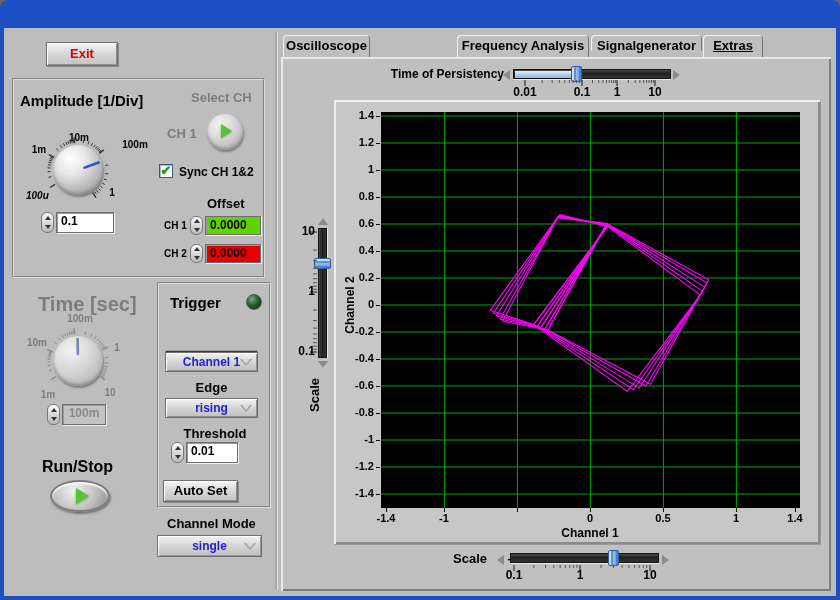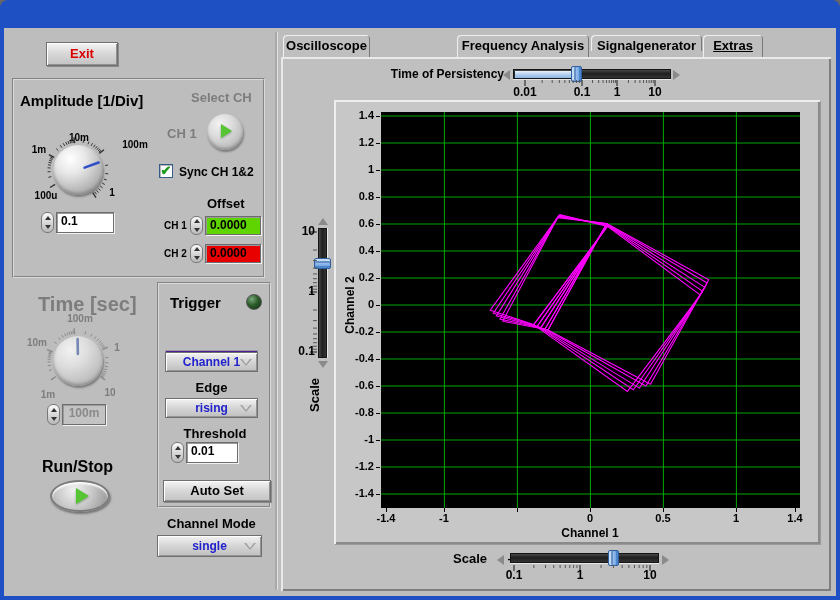--- a/index.html
+++ b/index.html
@@ -91,21 +91,21 @@
   <div class="client">
     <div class="divider" style="left:271px;top:4px;height:558px;"></div>
 
     <div class="btn" style="left:42px;top:14px;width:72px;height:24px;line-height:22px;font-size:13px;color:#dd0000;">Exit</div>
 
     <div class="panel" style="left:8px;top:50px;width:253px;height:200px;"></div>
     <div class="lbl" style="left:16px;top:64px;font-size:15px;">Amplitude [1/Div]</div>
     <div class="lbl" style="left:56px;top:104px;width:38px;text-align:center;">10m</div>
     <div class="lbl" style="left:17px;top:116px;width:36px;text-align:center;">1m</div>
     <div class="lbl" style="left:109px;top:111px;width:44px;text-align:center;">100m</div>
-    <div class="lbl" style="left:22px;top:162px;width:40px;text-align:center;">100u</div>
+    <div class="lbl" style="left:22px;top:162px;width:40px;text-align:left;font-style:italic;">100u</div>
     <div class="lbl" style="left:98px;top:159px;width:20px;text-align:center;">1</div>
     <div class="knob-body" style="left:49px;top:117px;width:50px;height:50px;"></div>
     <svg id="amp-knob-svg" class="ticks-svg" style="left:36px;top:104px;" width="76" height="76">
         <line x1="15.102701403776496" y1="52.30782013429653" x2="10.01441282683794" y2="55.48733571969576" stroke="#333" stroke-width="1.4"></line>
         <line x1="11.309707224578009" y1="44.62406759946309" x2="8.398038921804702" y2="45.34669315576816" stroke="#333" stroke-width="1"></line>
         <line x1="10.547631451261758" y1="39.617856935655105" x2="7.552827609581222" y2="39.794350419544756" stroke="#333" stroke-width="1"></line>
         <line x1="10.571190643179825" y1="36.02252249893608" x2="7.578956895163078" y2="35.80679768063819" stroke="#333" stroke-width="1"></line>
         <line x1="10.912651838748253" y1="33.25388900349647" x2="7.957668402975337" y2="32.736131440241536" stroke="#333" stroke-width="1"></line>
         <line x1="11.398806673889585" y1="31.026728628047042" x2="8.496858311041176" y2="30.266008114743084" stroke="#333" stroke-width="1"></line>
         <line x1="11.952622701864328" y1="29.18046849948557" x2="9.1110906329768" y2="28.218337790338538" stroke="#333" stroke-width="1"></line>
@@ -228,21 +228,21 @@
     <div class="dd disabled" style="left:161px;top:294px;width:93px;height:20px;color:#cf6a6a;"><span>Off</span><span class="tri"></span></div>
     <div class="dd" style="left:161px;top:324px;width:93px;height:20px;color:#2222cc;"><span>Channel 1</span><span class="tri"></span></div>
     <div class="lbl" style="left:161px;top:352px;width:93px;text-align:center;font-size:13px;">Edge</div>
     <div class="dd" style="left:161px;top:370px;width:93px;height:20px;color:#2222cc;"><span>rising</span><span class="tri"></span></div>
     <div class="lbl" style="left:161px;top:398px;width:100px;text-align:center;font-size:13px;">Threshold</div>
     <div class="spin" style="left:167px;top:414px;height:21px;">
         <i class="up"></i>
         <i class="dn"></i>
       </div>
     <div class="field" style="left:182px;top:414px;width:52px;height:21px;">0.01</div>
-    <div class="btn" style="left:159px;top:452px;width:108px;height:22px;line-height:20px;font-size:13px;">Auto Set</div>
+    <div class="btn" style="left:159px;top:452px;width:75px;height:22px;line-height:20px;font-size:13px;">Auto Set</div>
 
     <div class="lbl" style="left:38px;top:430px;font-size:16px;">Run/Stop</div>
     <div class="oval-btn" style="left:46px;top:452px;width:60px;height:32px;"></div>
     <div class="green-tri" style="left:72px;top:460px;"></div>
 
     <div class="lbl" style="left:163px;top:488px;font-size:13px;">Channel Mode</div>
     <div class="dd" style="left:153px;top:507px;width:105px;height:22px;line-height:20px;color:#2222cc;"><span>single</span><span class="tri" style="top:7px;"></span></div>
 
 
     <div id="tab-strip"></div>

